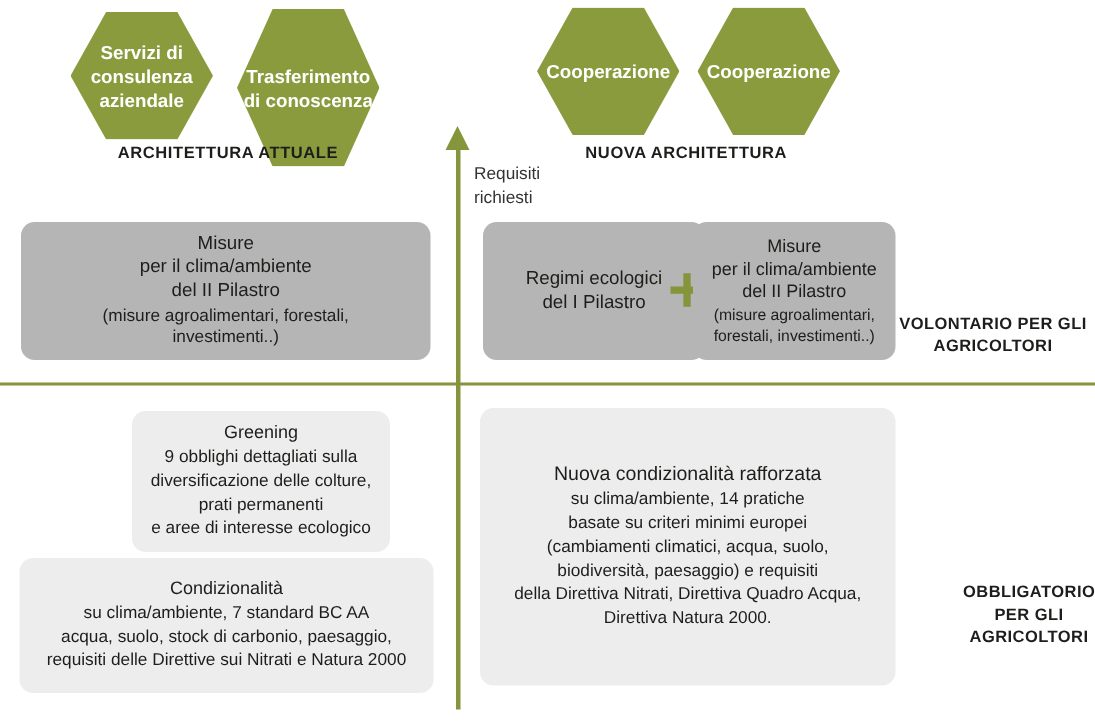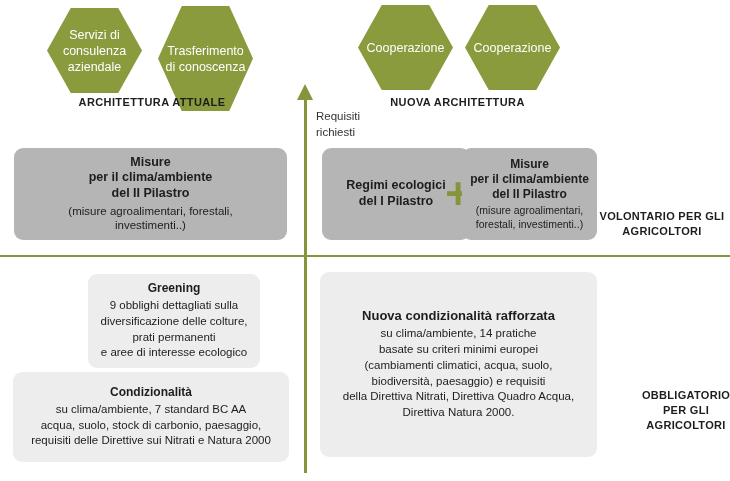--- a/index.html
+++ b/index.html
@@ -12,21 +12,21 @@
   }
   .ml { white-space: pre-line; }
 
   
   .hex {
     position: absolute;
     background: #8a9b3e;
     clip-path: polygon(25% 0%, 75% 0%, 100% 50%, 75% 100%, 25% 100%, 0% 50%);
     display: flex; align-items: center; justify-content: center;
     color: #ffffff; text-align: center;
-    font-size: 12.5px; line-height: 1.28;
+    font-size: 12.5px; line-height: 1.28; font-weight: bold;
   }
 
   
   .sec-title {
     position: absolute;
     font-weight: 700; font-size: 11px; letter-spacing: 0.4px;
     text-align: center; color: #1d1d1b;
   }
 
   
@@ -46,21 +46,21 @@
 
   
   .box {
     position: absolute; border-radius: 9px;
     display: flex; flex-direction: column;
     align-items: center; justify-content: center;
     text-align: center;
   }
   .box-gray { background: #b5b5b5; }
   .box-light { background: #ededed; }
-  .box-title { font-weight: 700; font-size: 12.5px; line-height: 1.25; color: #1d1d1b; }
+  .box-title { font-weight: 400; font-size: 12.5px; line-height: 1.25; color: #1d1d1b; }
   .box-sub { font-size: 11.5px; line-height: 1.3; color: #1d1d1b; margin-top: 2px; }
   .box-body { font-size: 11.5px; line-height: 1.38; color: #1d1d1b; margin-top: 2px; }
 
   .plus {
     position: absolute; left: 438px; top: 172px; width: 40px;
     text-align: center; color: #85953c;
     font-size: 44px; font-weight: 700; line-height: 44px;
   }
 
   .side-label {

